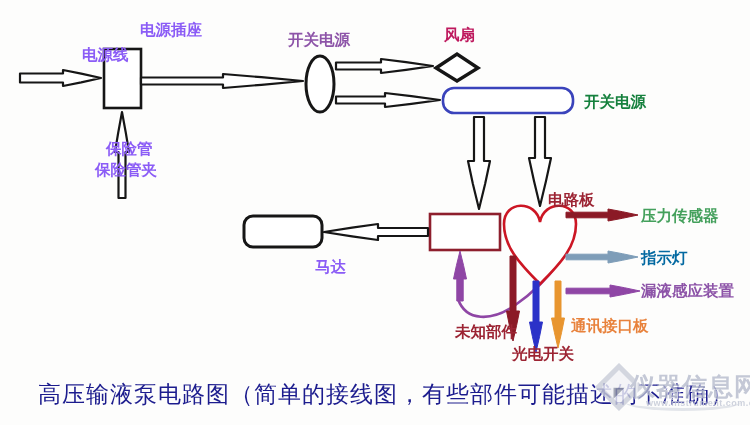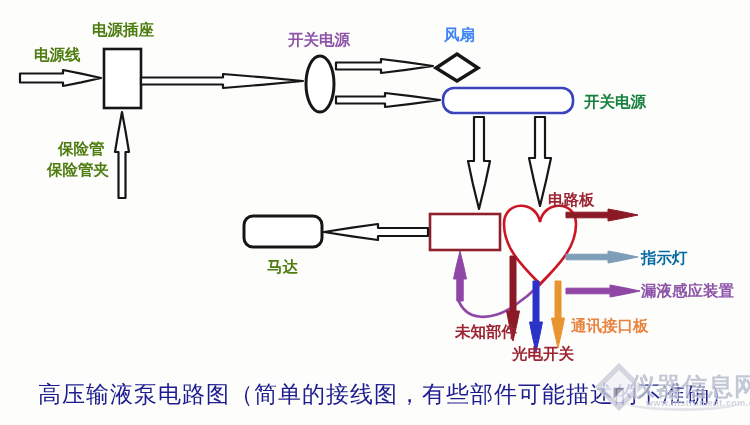--- a/index.html
+++ b/index.html
@@ -1,24 +1,24 @@
 <!DOCTYPE html>
 <html><head>
 <meta charset="utf-8">
 <style>
   html,body{margin:0;padding:0;background:#ffffff;}
   .stage{position:relative;width:750px;height:425px;background:#fdfdfc;overflow:hidden;
          font-family:"Liberation Sans","DejaVu Sans",sans-serif;}
   svg.layer{position:absolute;left:0;top:0;}
   .lbl{position:absolute;font-weight:bold;font-size:15.5px;line-height:1.15;white-space:nowrap;}
-  .c-crimson{color:#4d7c0f;}
+  .c-crimson{color:#8b5cf6;margin-left:48px;}
   .c-darkred{color:#9c2433;}
   .c-purple{color:#8d54a8;}
   .c-lpurple{color:#15803d;font-family:Liberation Serif, serif;}
-  .c-green1{color:#3b82f6;}
+  .c-green1{color:#be185d;}
   .c-green2{color:#44a05c;}
   .c-orange1{color:#0369a1;}
   .c-orange2{color:#e8823c;}
   .title{position:absolute;left:38px;top:379px;font-family:"Liberation Serif","DejaVu Serif",serif;
          font-weight:normal;font-size:23px;color:#1c1c8e;letter-spacing:1px;white-space:nowrap;}
   .watermark{position:absolute;left:594px;top:362px;width:156px;height:60px;opacity:.8;}
   .wm-diamond{position:absolute;left:8px;top:8px;width:24px;height:24px;border:5px solid #c9cdd9;
               background:#f2f3f7;transform:rotate(45deg);}
   .wm-diamond-inner{position:absolute;left:11px;top:11px;width:0;height:0;
               border-left:11px solid #8e93a5;border-top:11px solid transparent;transform:rotate(45deg);}
@@ -96,20 +96,21 @@
 
   <div class="lbl c-crimson" style="left:34px;top:46px">电源线</div>
   <div class="lbl c-crimson" style="left:92px;top:21px">电源插座</div>
   <div class="lbl c-crimson" style="left:58px;top:140px">保险管</div>
   <div class="lbl c-crimson" style="left:47px;top:161px">保险管夹</div>
   <div class="lbl c-purple" style="left:288px;top:31px">开关电源</div>
   <div class="lbl c-green1" style="left:444px;top:26px">风扇</div>
   <div class="lbl c-lpurple" style="left:584px;top:93px">开关电源</div>
   <div class="lbl c-darkred" style="left:548px;top:191px">电路板</div>
   <div class="lbl c-crimson" style="left:267px;top:258px">马达</div>
+  <div class="lbl c-green2" style="left:641px;top:207px">压力传感器</div>
   <div class="lbl c-orange1" style="left:641px;top:249px">指示灯</div>
   <div class="lbl c-orange2" style="left:571px;top:317px">通讯接口板</div>
   <div class="lbl c-purple" style="left:641px;top:282px">漏液感应装置</div>
   <div class="lbl c-darkred" style="left:455px;top:323px">未知部件</div>
   <div class="lbl c-darkred" style="left:512px;top:345px">光电开关</div>
 
   <div class="title">高压输液泵电路图（简单的接线图，有些部件可能描述的不准确）</div>
 
   <div class="watermark">
     <div class="wm-swoosh"></div>

